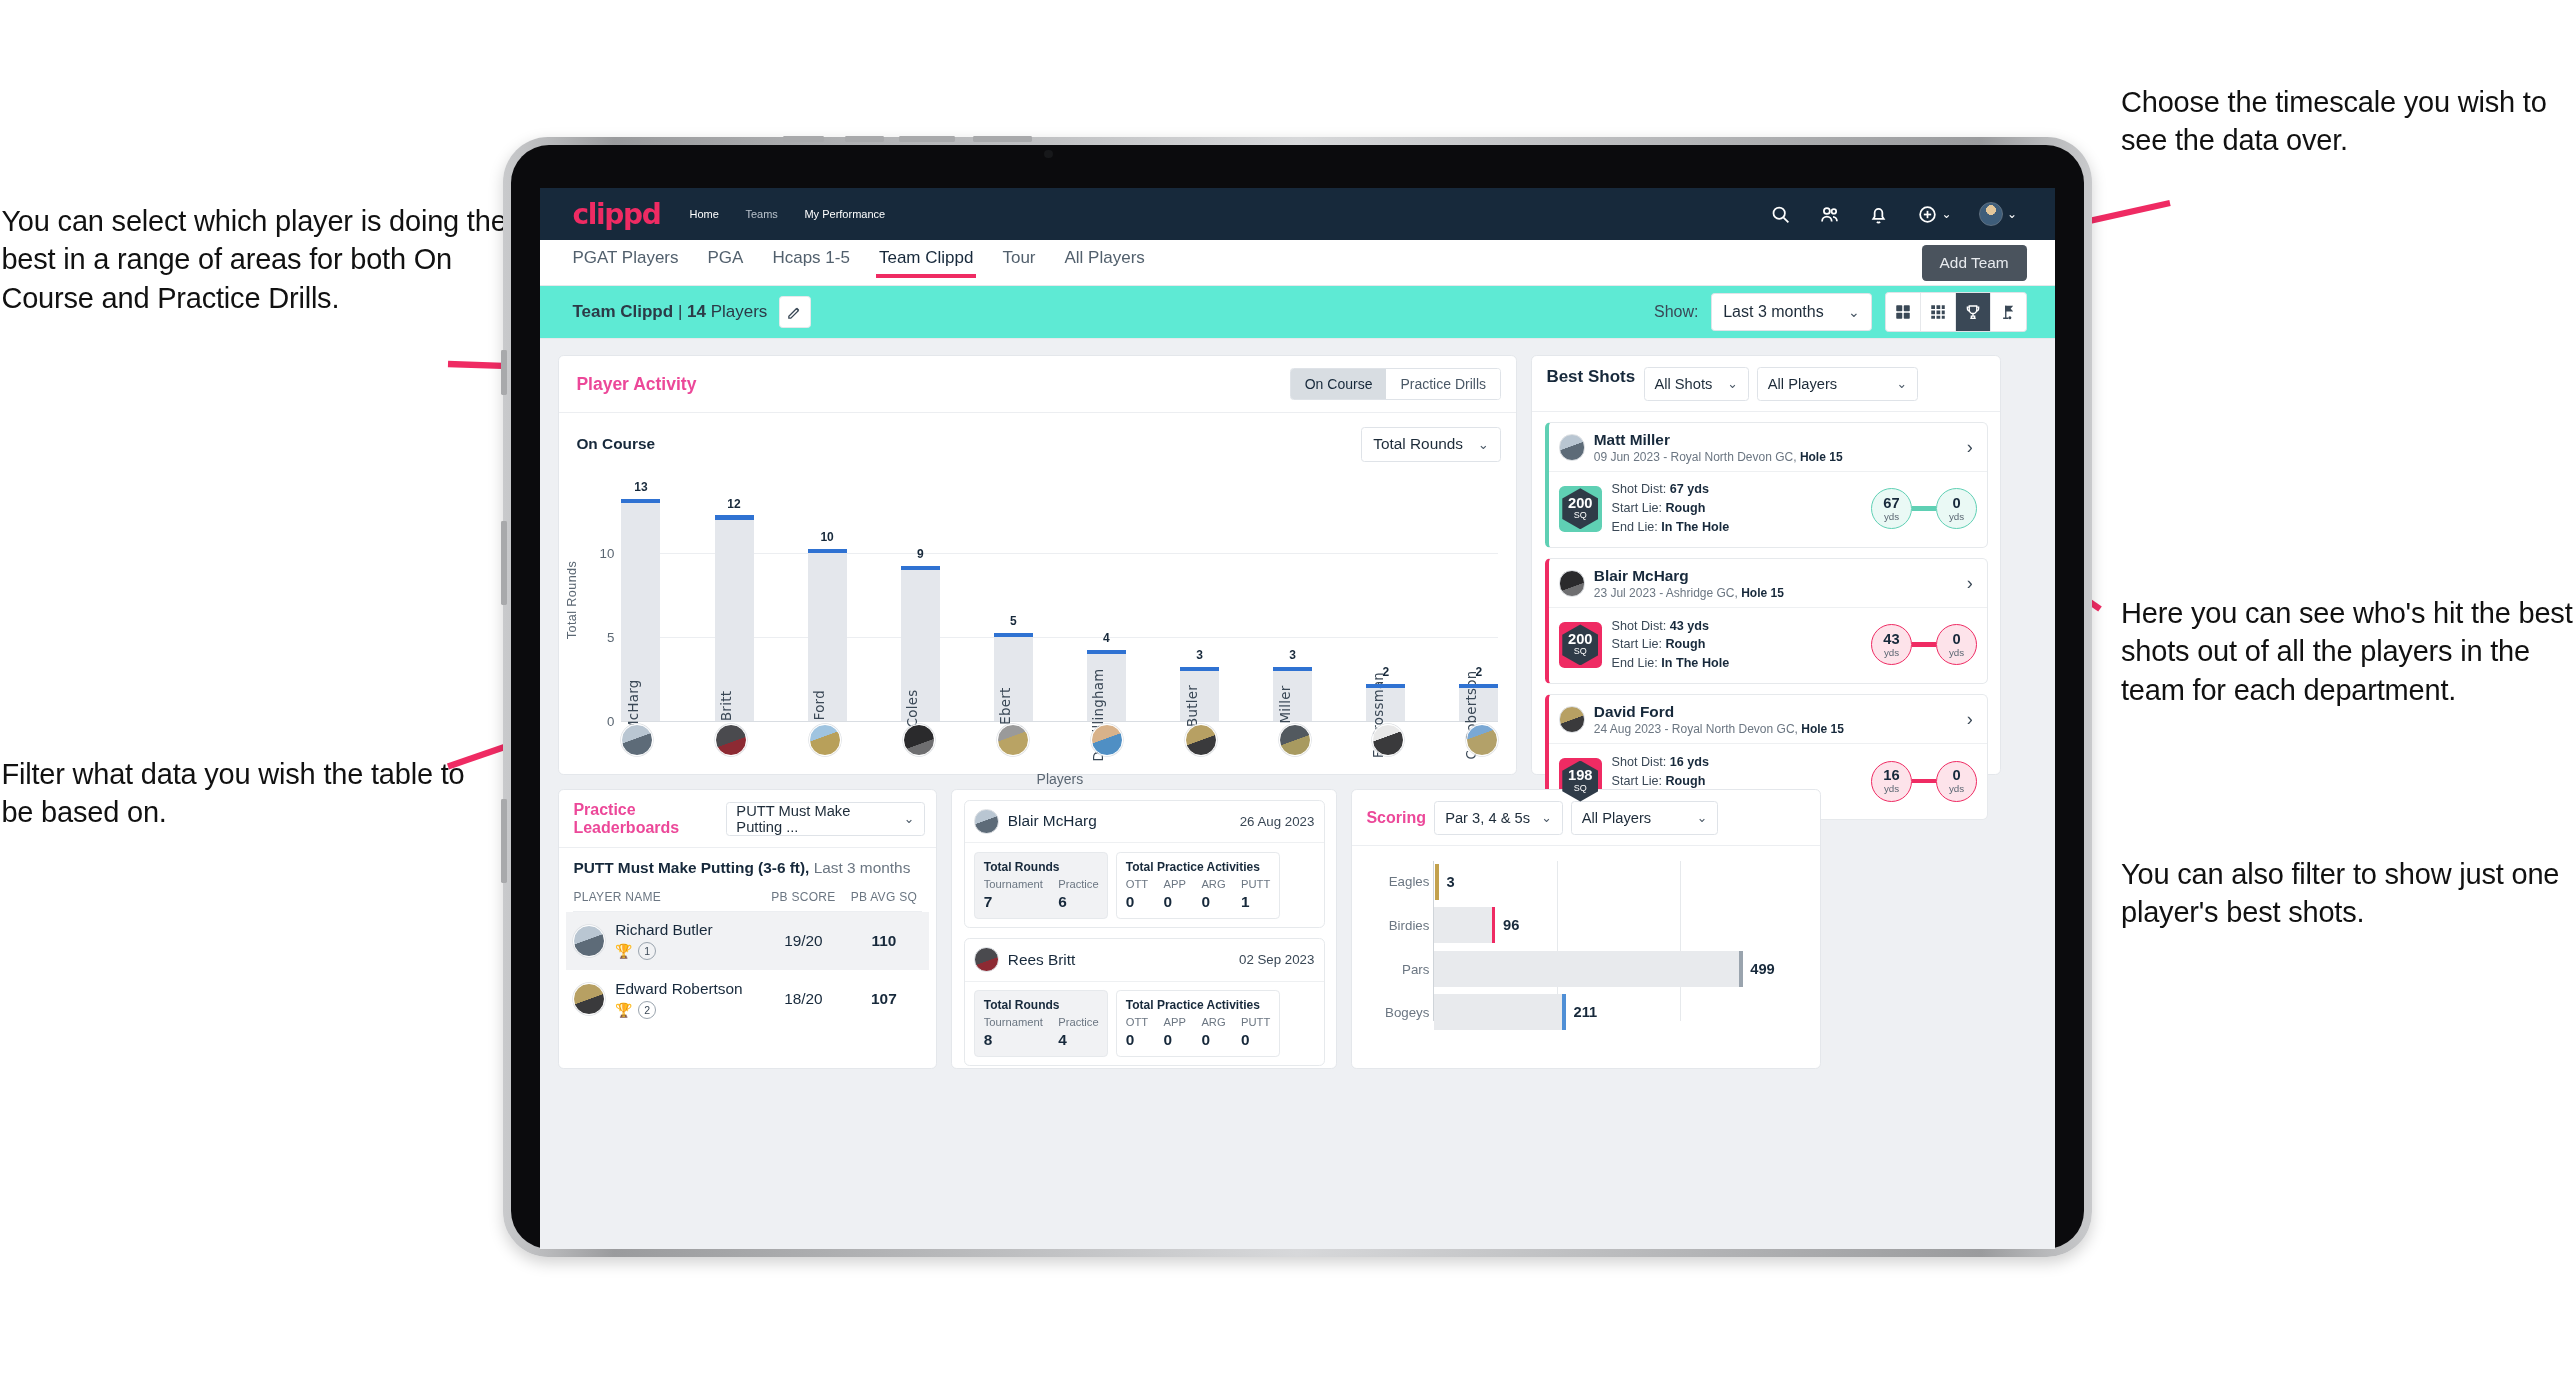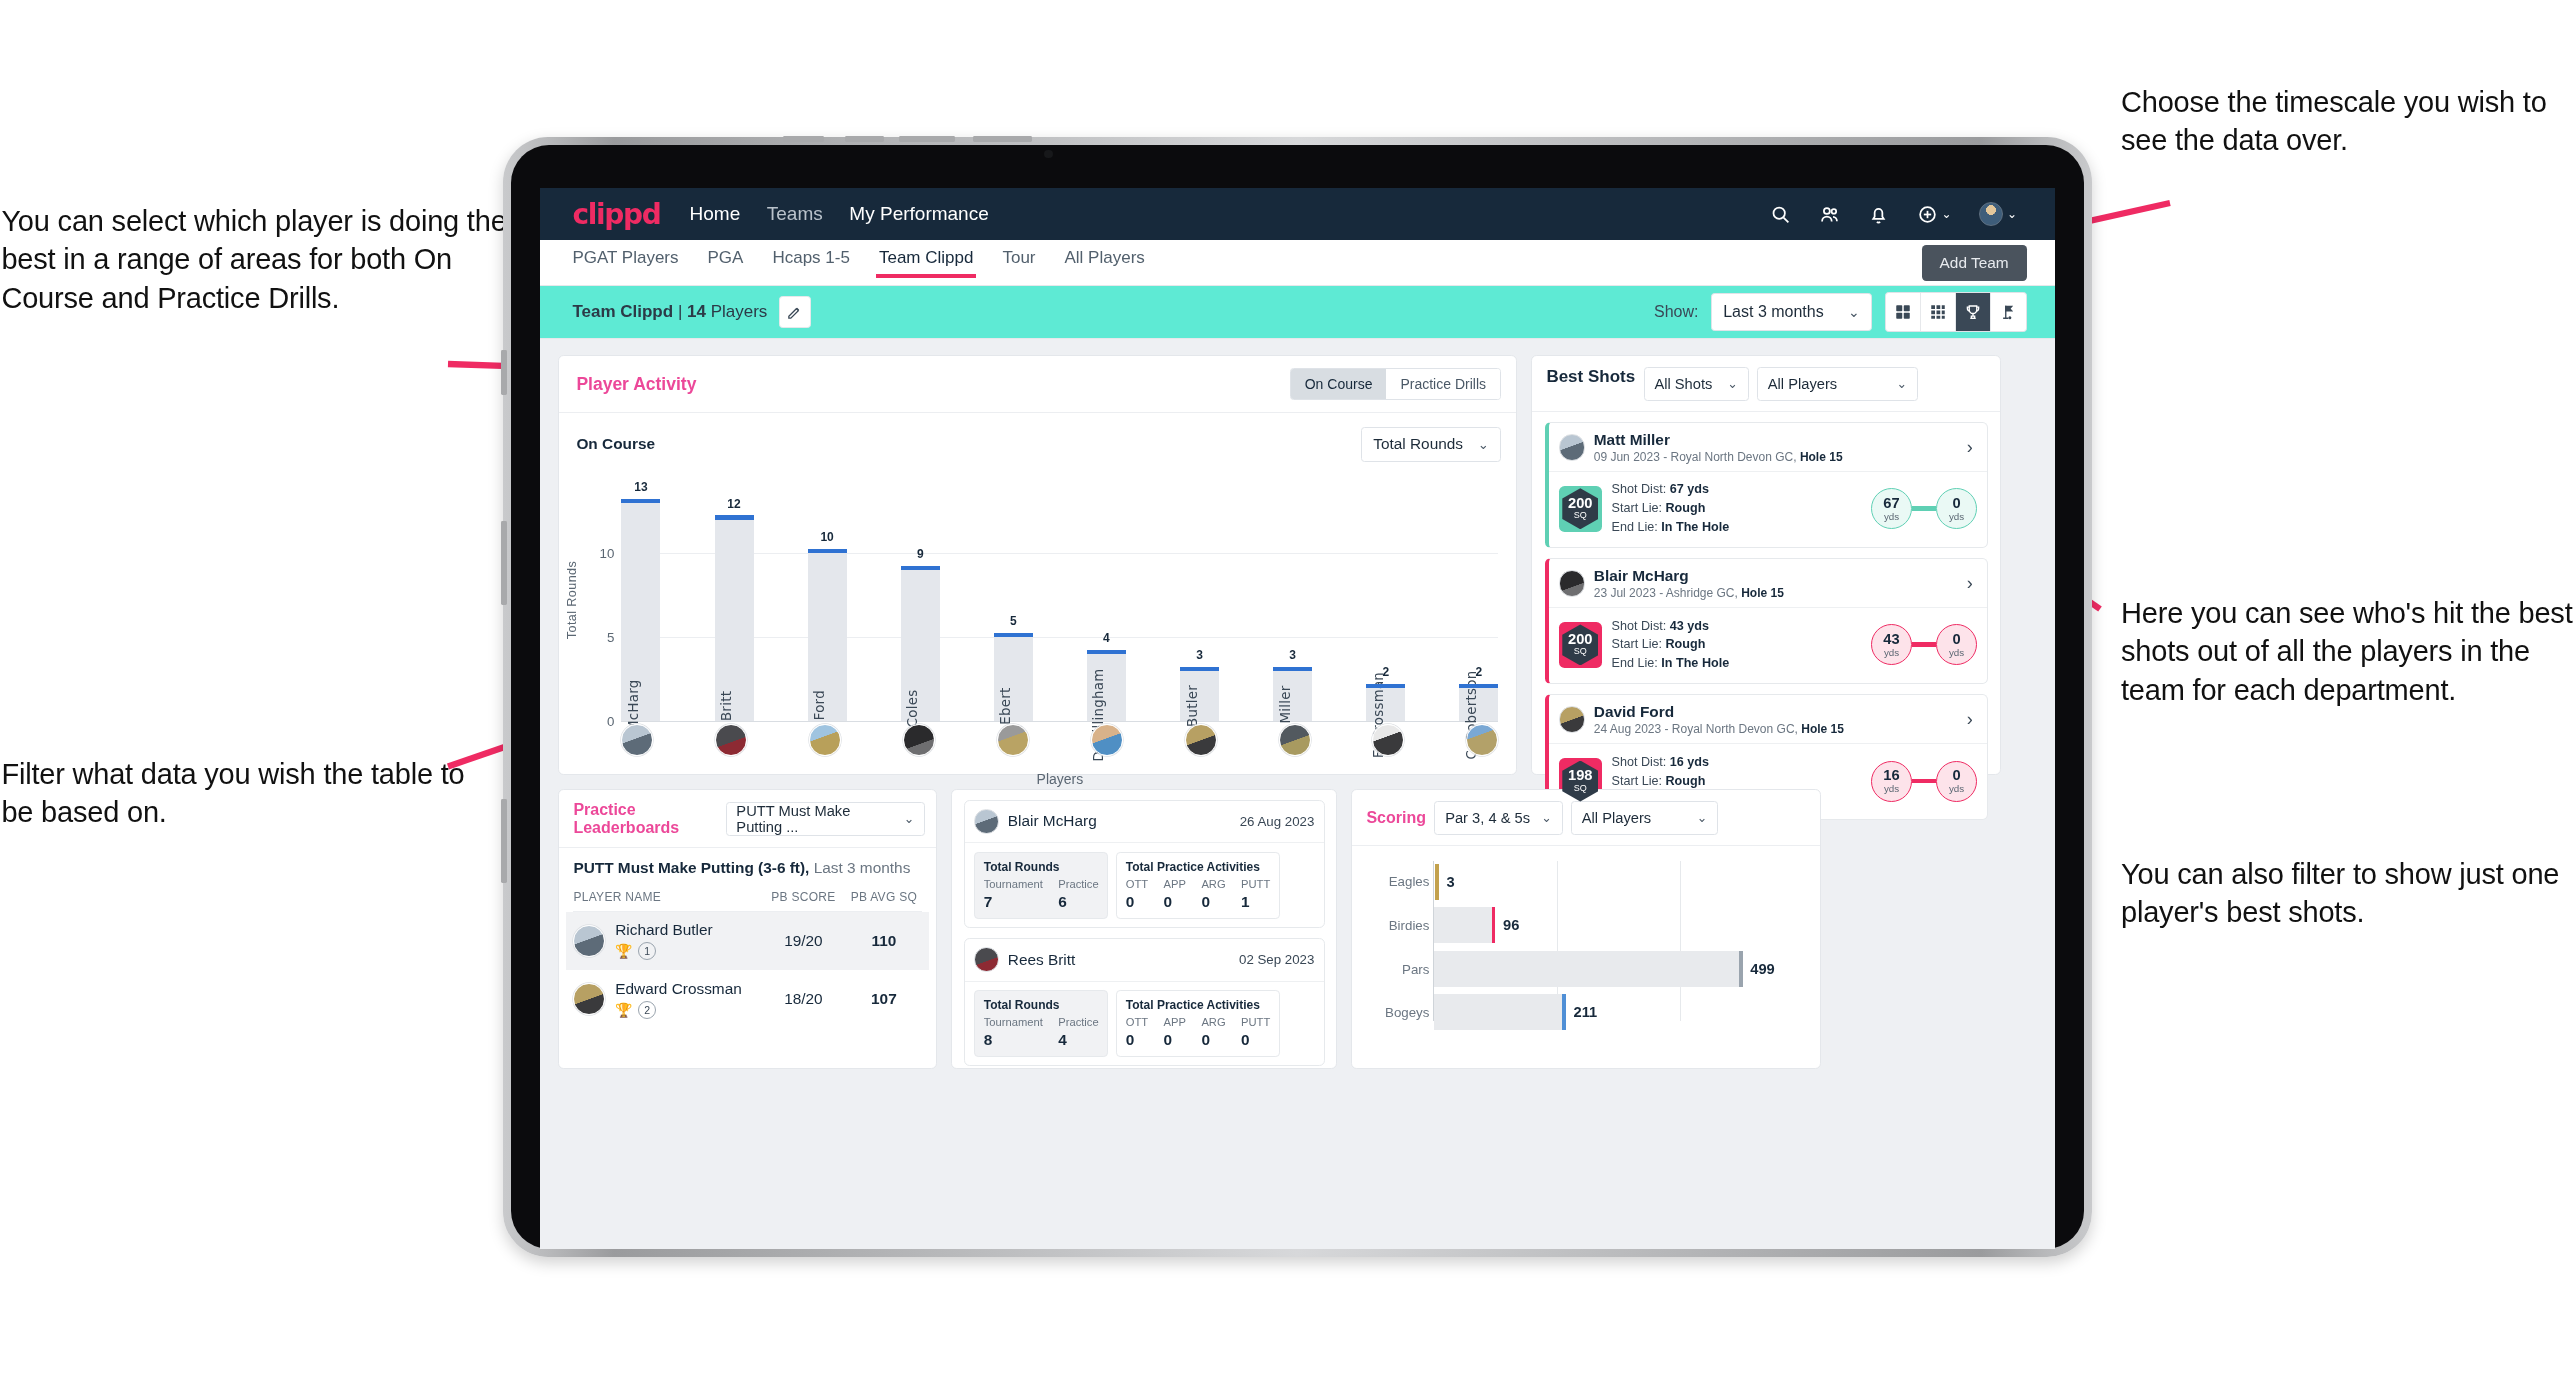--- a/index.html
+++ b/index.html
@@ -56,21 +56,21 @@
   #btn-l3{ left:-2.1px;  top:662px; width:5.6px;  height:84px;}
   #tablet-cam { position:absolute; left:533px; top:4.2px; width:8.4px; height:8.4px; background:#17181a; border-radius:50%; }
 
   
   #navbar {
     height:52px; background:#17293b;
     display:flex; align-items:center; padding:0 25px 0 32px;
   }
   .logo { color:#ef2b63; font-size:28px; font-weight:700; letter-spacing:-1.3px; font-family:"DejaVu Sans", sans-serif;}
   .navlinks { display:flex; align-items:center; gap:26.6px; margin-left:29px; }
-  .navlink { color:#ffffff; font-size:19px; }
+  .navlink { color:#ffffff; font-size:11px; }
   .navlink.dim { color:#b9c2cb; }
   .nav-right { margin-left:auto; display:flex; align-items:center; gap:28px; padding-right:12.6px; }
   .nav-ico { width:21px; height:21px; color:#fff; display:flex; align-items:center; justify-content:center; }
   .nav-ico svg { width:21px; height:21px; stroke:#fff; fill:none; stroke-width:2; }
   .chev-sm { font-size:12px; color:#ffffff; margin-left:3.5px; }
   .avatar-nav {
     width:24px;height:24px;border-radius:50%;
     background:radial-gradient(circle at 50% 32%, #e3c79b 0 26%, #3e5d7a 27% 100%);
     border:1.4px solid #5e6f80;
   }
@@ -649,21 +649,21 @@
                         <span class="trophy" style="color:#c3a14d">🏆</span>
                         <span class="rank">1</span>
                       </div>
                     </div>
                     <div class="pl-sc">19/20</div>
                     <div class="pl-sq">110</div>
                   </div>
                   <div class="pl-row">
                     <div class="pl-av" style="background:linear-gradient(160deg,#b7a063 0 50%,#3a3a3c 51% 100%)"></div>
                     <div class="pl-nm">
-                      <div class="n">Edward Crossman</div>
+                      <div class="n">Edward Robertson</div>
                       <div class="pl-badges">
                         <span class="trophy" style="color:#b9bec4">🏆</span>
                         <span class="rank">2</span>
                       </div>
                     </div>
                     <div class="pl-sc">18/20</div>
                     <div class="pl-sq">107</div>
                   </div>
                 </div>
             </div>

